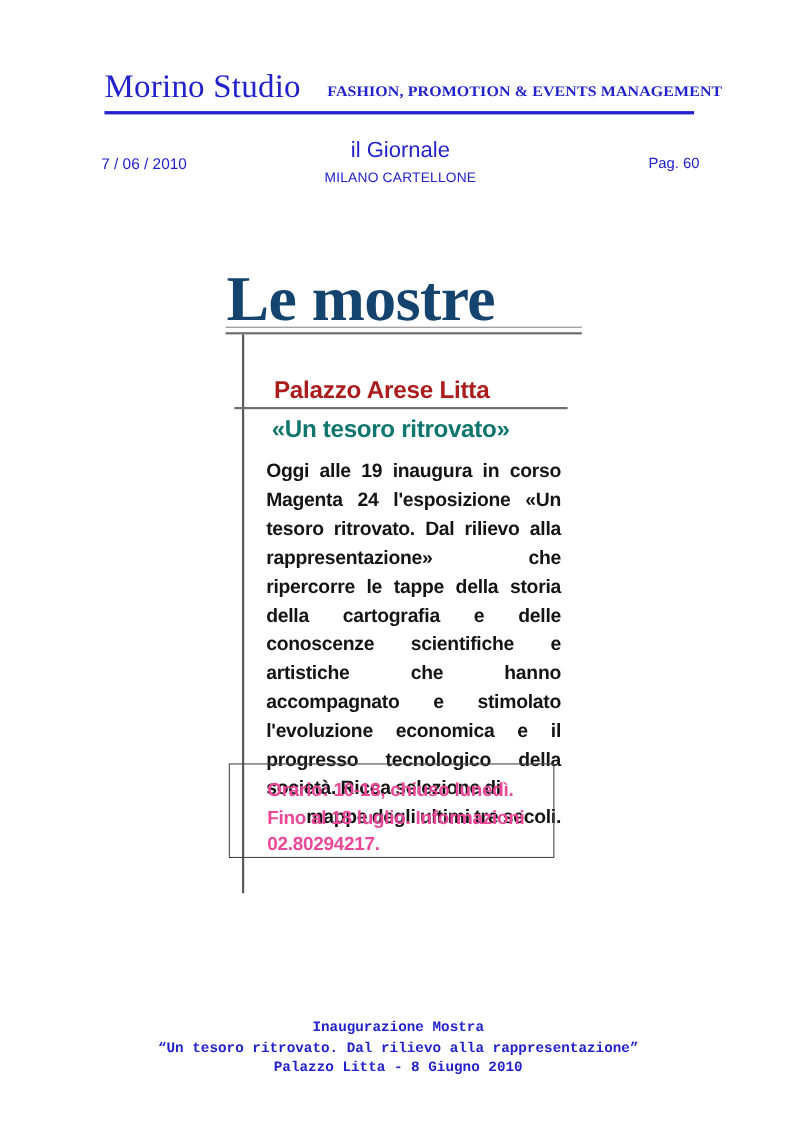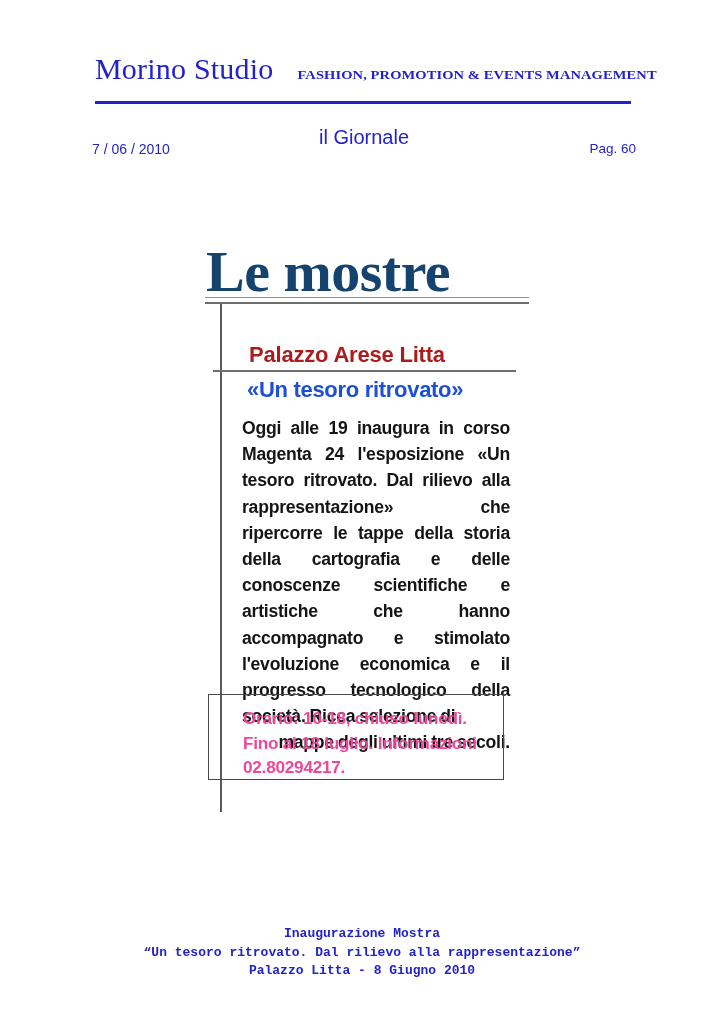--- a/index.html
+++ b/index.html
@@ -31,20 +31,21 @@
     height: 48px;
     display: flex;
     align-items: baseline;
   }
   .brand-name {
     font-family: "Liberation Serif", serif;
     font-size: 30px;
     color: #2222cc;
     letter-spacing: 0.2px;
     white-space: nowrap;
+    margin-top: 10px;
   }
   .brand-tagline {
     font-family: "Liberation Serif", serif;
     font-size: 14.5px;
     color: #2222cc;
     font-variant: small-caps;
     text-transform: uppercase;
     letter-spacing: 0.1px;
     margin-left: 24px;
     white-space: nowrap;
@@ -176,21 +177,21 @@
     height: 1.5px;
     background: #6e6e6e;
   }
 
   .clip-subtitle {
     position: absolute;
     left: 247px;
     top: 377px;
     font-size: 22px;
     font-weight: bold;
-    color: #1d4ed8;
+    color: #0f766e;
     letter-spacing: -0.3px;
     white-space: nowrap;
   }
 
   .clip-body {
     position: absolute;
     left: 242px;
     top: 415px;
     width: 268px;
     font-size: 17.6px;
@@ -253,20 +254,21 @@
   <div class="letterhead">
     <div class="brand-name">Morino Studio</div>
     <div class="brand-tagline">FASHION, PROMOTION &amp; EVENTS MANAGEMENT</div>
   </div>
   <div class="letterhead-rule"></div>
 
   <div class="meta-row">
     <div class="meta-date">7 / 06 / 2010</div>
     <div class="meta-center">
       <div class="meta-publication">il Giornale</div>
+      <div class="meta-section">MILANO CARTELLONE</div>
     </div>
     <div class="meta-page">Pag. 60</div>
   </div>
 
   <div class="clipping">
 
     <div class="clip-headline">Le mostre</div>
 
     <div class="rule-double-top"></div>
     <div class="rule-double-bot"></div>

